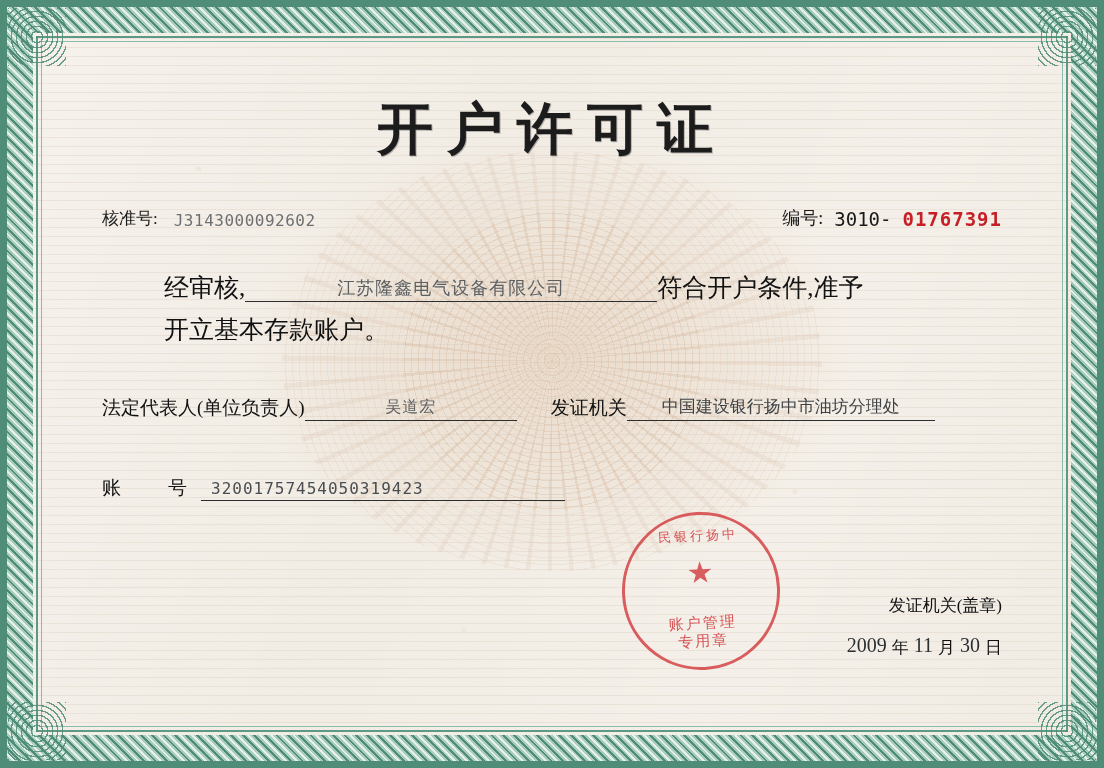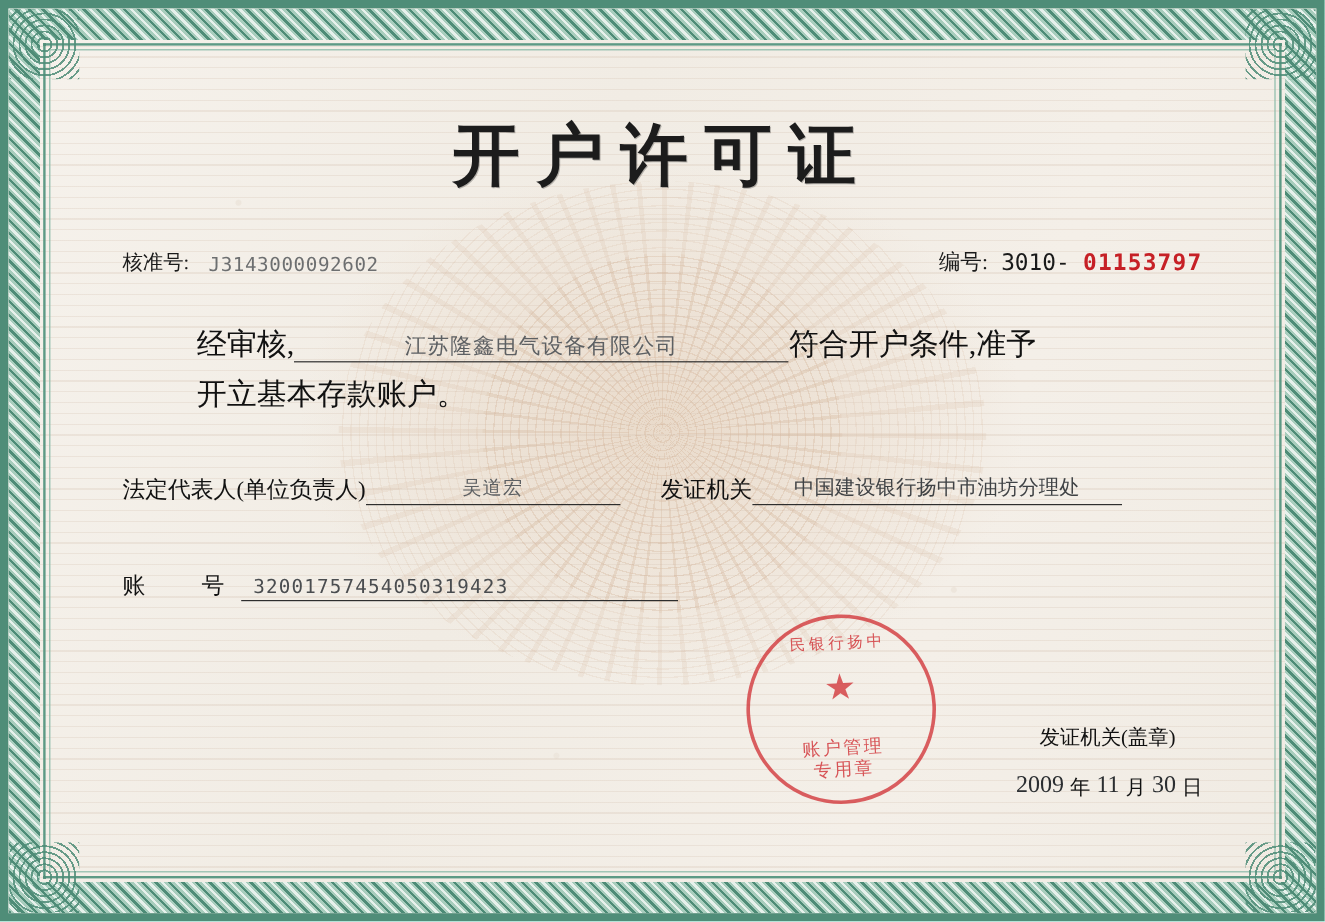--- a/index.html
+++ b/index.html
@@ -9,21 +9,21 @@
   }
   body {
     font-family: "Liberation Serif", "DejaVu Serif", serif;
   }
 
   .certificate {
     position: relative;
     width: 1104px;
     height: 768px;
     overflow: hidden;
-    background: #5eead4;
+    background: #bef264;
   }
 
   
   .paper-bg {
     position: absolute;
     inset: 0;
     background:
       repeating-linear-gradient(
         0deg,
         rgba(214, 196, 180, 0.30) 0px,
@@ -240,22 +240,22 @@
     font-size: 16px;
     color: #4a4d50;
     letter-spacing: 1px;
     text-align: left;
     padding-left: 10px;
   }
 
   .issuer-block {
     position: absolute;
     right: 56px;
-    bottom: 47px;
-    text-align: center;
+    bottom: 56px;
+    text-align: right;
     font-size: 17px;
     color: #111;
     line-height: 2.1;
   }
   .issuer-line2 {
     display: flex;
     align-items: flex-end;
     gap: 2px;
     font-size: 17px;
   }
@@ -346,21 +346,21 @@
     <div class="doc-title">开户许可证</div>
 
     <div class="row-approval">
       <div class="approval-left">
         <span>核准号:</span>
         <span class="approval-value">J3143000092602</span>
       </div>
       <div class="approval-right">
         <span>编号:</span>
         <span class="serial-prefix">3010-</span>
-        <span class="serial-red">01153797</span>
+        <span class="serial-red">01767391</span>
       </div>
     </div>
 
     <div class="body-block">
       <div class="line-1">
         <span class="indent"></span>
         <span>经审核,</span>
         <span class="blank-fill fill-company">江苏隆鑫电气设备有限公司</span>
         <span>符合开户条件,准予</span>
       </div>

